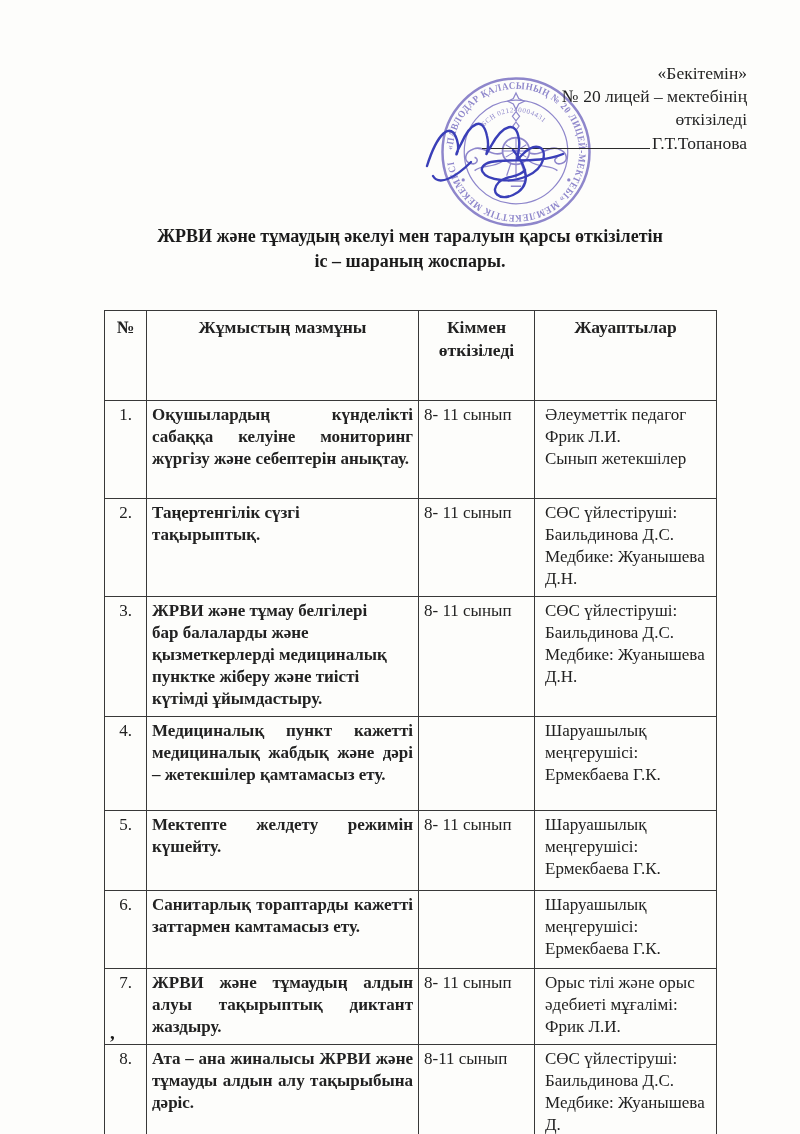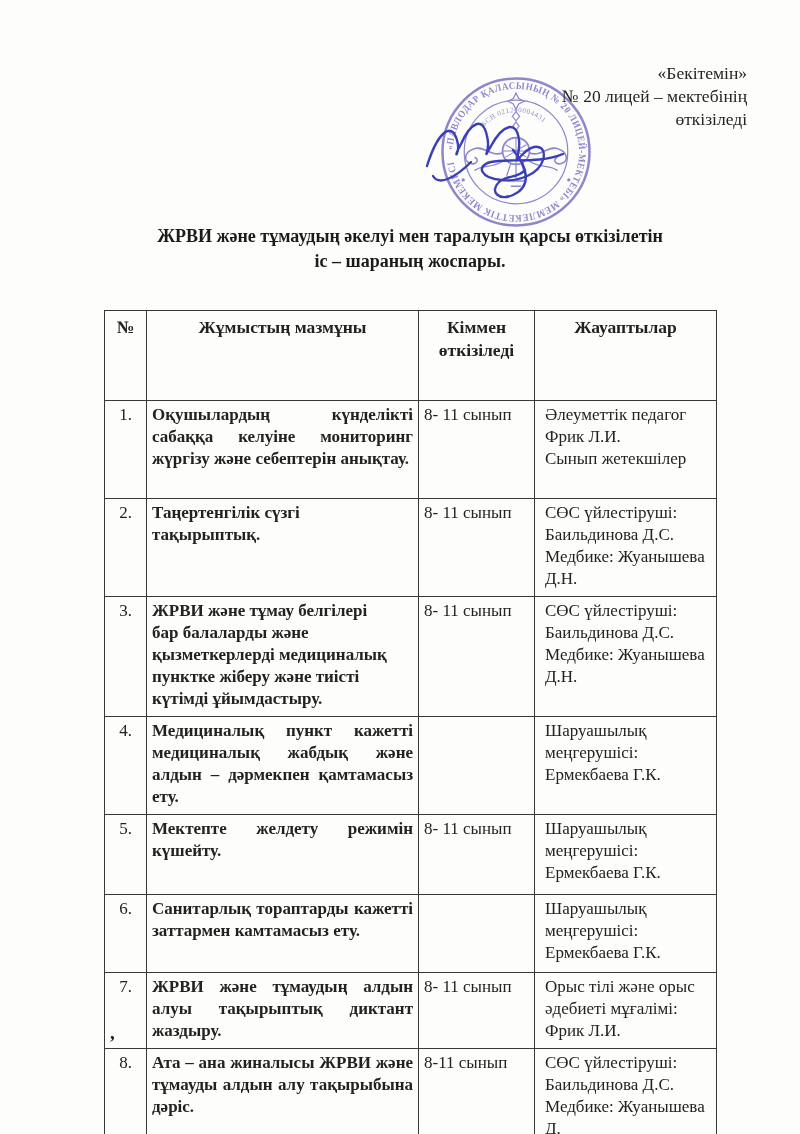--- a/index.html
+++ b/index.html
@@ -72,20 +72,21 @@
 </style>
 </head>
 <body>
 
 <div class="page">
 
   <div class="approval">
     <div>«Бекітемін»</div>
     <div>№ 20 лицей – мектебінің</div>
     <div>өткізіледі</div>
+    <div><span class="sig-line"></span><span>Г.Т.Топанова</span></div>
   </div>
 
   <svg class="stamp" viewBox="0 0 170 170">
     <g fill="none" stroke="#7b72c3">
       <circle cx="85" cy="85" r="71" stroke-width="2.4"></circle>
       <circle cx="85" cy="85" r="50" stroke-width="1.2"></circle>
 
       <path d="M85 28 l2.6 5.4 5.4 2.6 -5.4 2.6 -2.6 5.4 -2.6 -5.4 -5.4 -2.6 5.4 -2.6 z" stroke-width="1.2"></path>
       <path d="M85 46 l3.5 4.5 -3.5 4.5 -3.5 -4.5 z" stroke-width="1.1"></path>
       <path d="M85 56 l3 4 -3 4 -3 -4 z" stroke-width="1.1"></path>
@@ -170,21 +171,21 @@
 пунктке жіберу және тиісті
 күтімді ұйымдастыру.</td>
       <td class="cell-who">8- 11 сынып</td>
       <td class="cell-resp">СӨС үйлестіруші:
 Баильдинова Д.С.
 Медбике: Жуанышева Д.Н.</td>
     </tr>
 
     <tr class="r4">
       <td class="cell-num">4.</td>
-      <td class="cell-content">Медициналық пункт кажетті медициналық жабдық және алдын – дәрмекпен қамтамасыз ету.</td>
+      <td class="cell-content">Медициналық пункт кажетті медициналық жабдық және дәрі – жетекшілер қамтамасыз ету.</td>
       <td class="cell-who"></td>
       <td class="cell-resp">Шаруашылық меңгерушісі:
 Ермекбаева Г.К.</td>
     </tr>
 
     <tr class="r5">
       <td class="cell-num">5.</td>
       <td class="cell-content">Мектепте желдету режимін күшейту.</td>
       <td class="cell-who">8- 11 сынып</td>
       <td class="cell-resp">Шаруашылық меңгерушісі:

